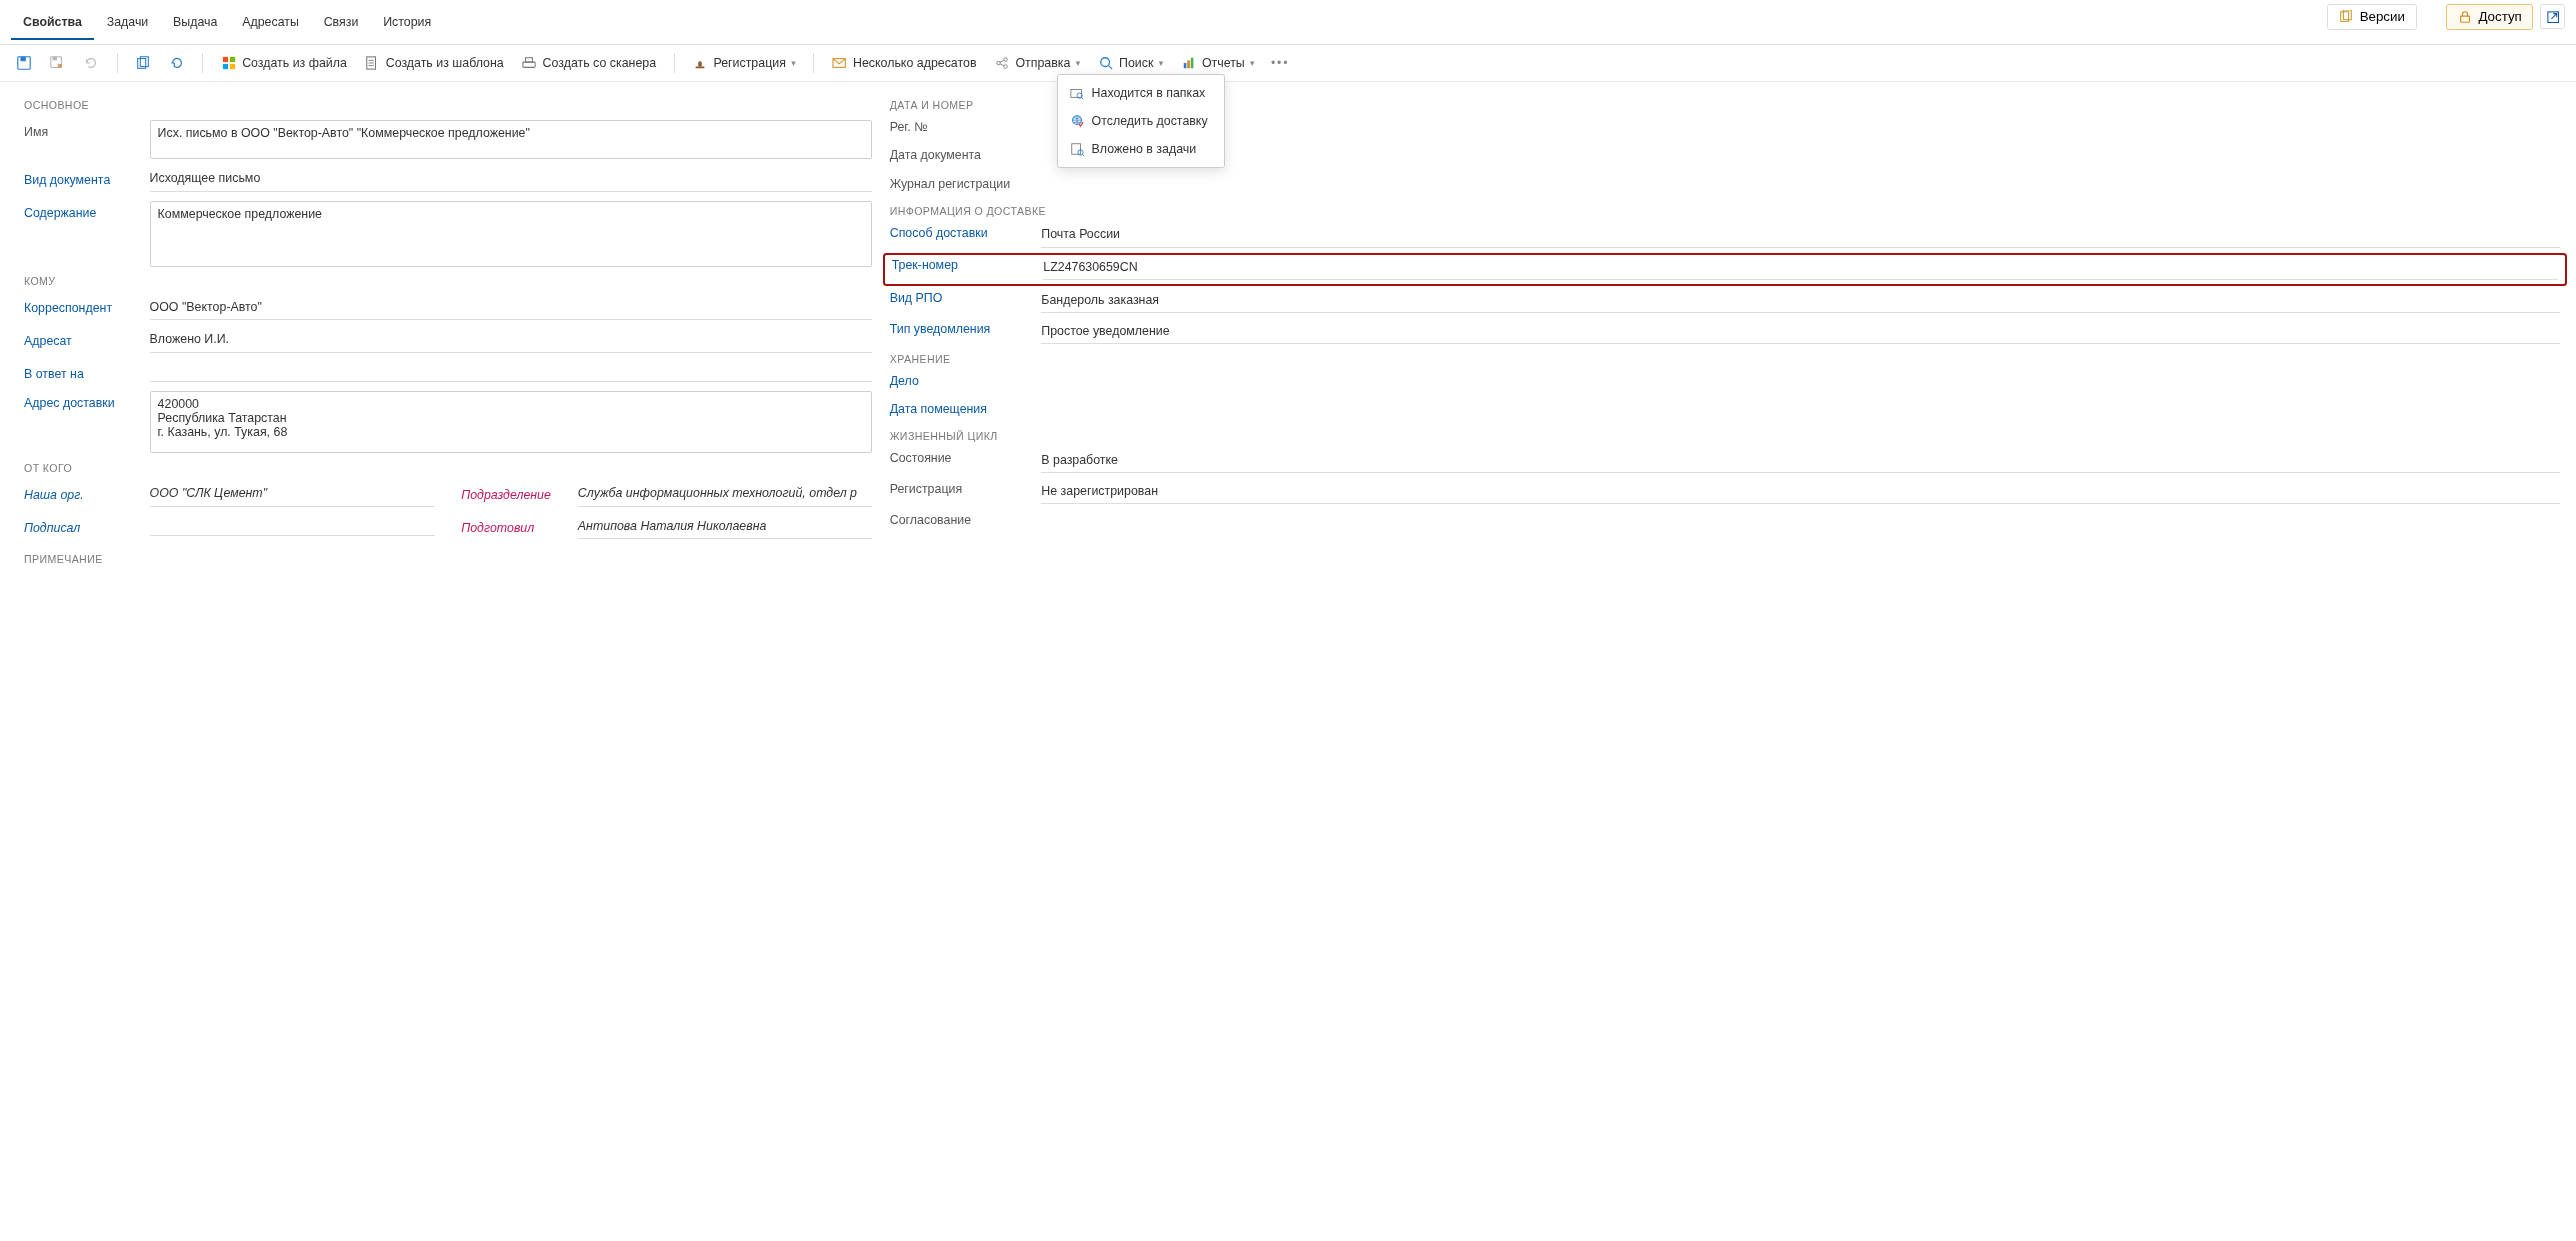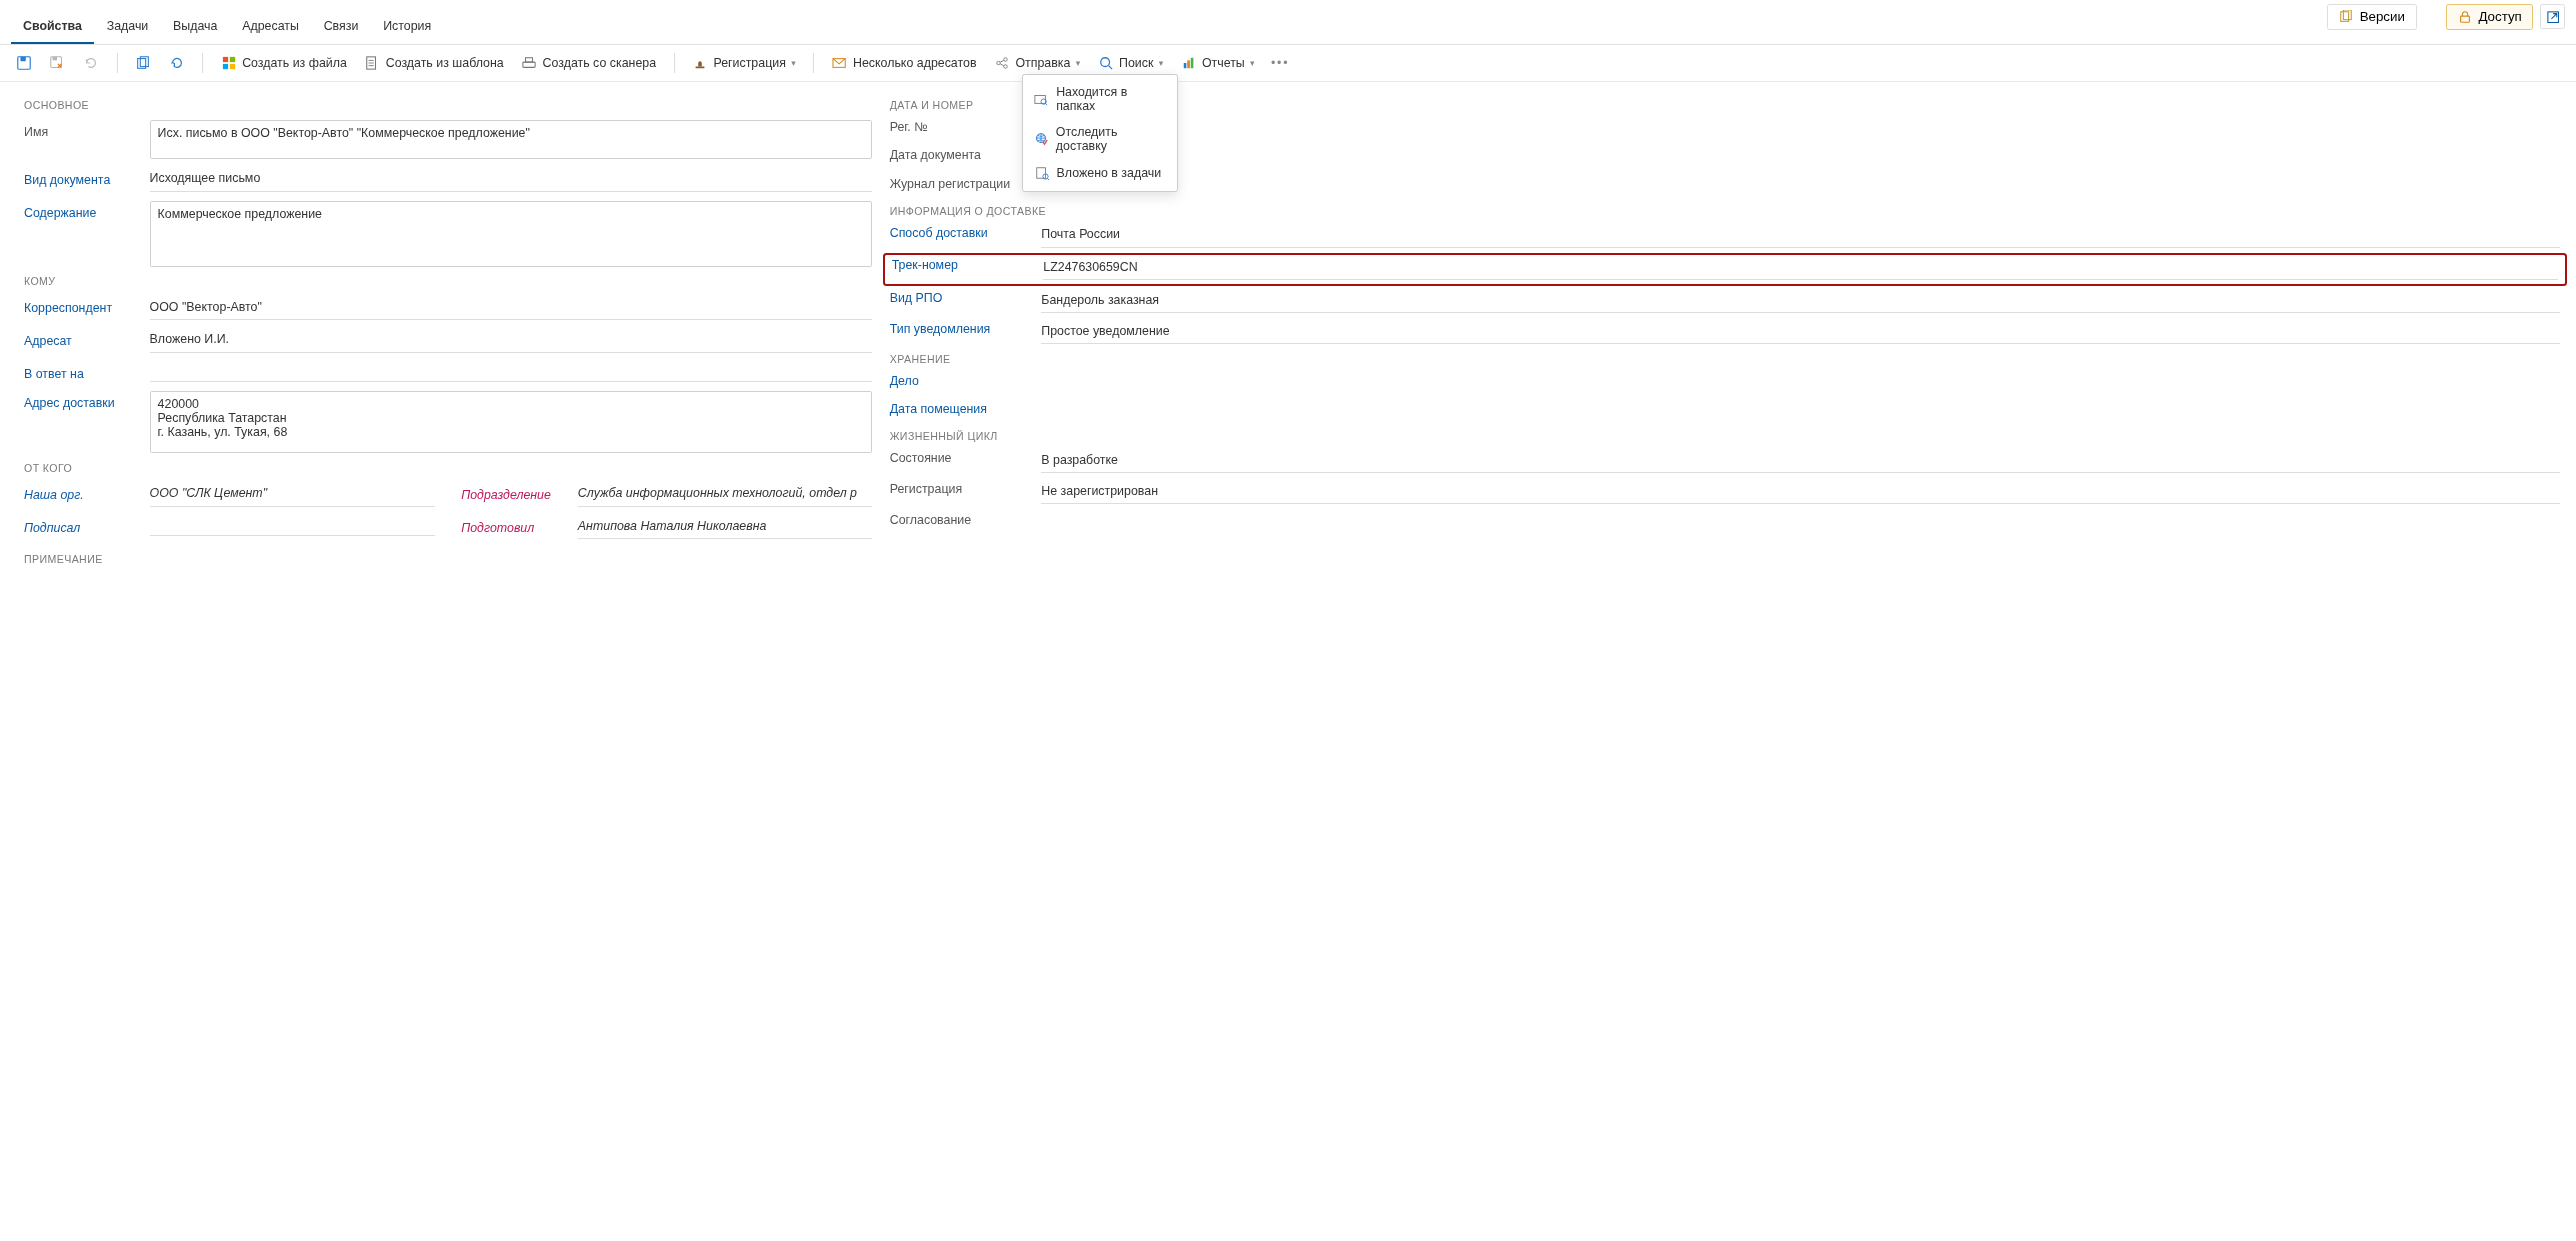--- a/index.html
+++ b/index.html
@@ -6,21 +6,21 @@
   body {
     margin: 0;
     font-family: "Segoe UI", Arial, sans-serif;
     font-size: 12.4px;
     color: #333;
     background: #fff;
   }
   
   .header-row {
     display: flex;
-    align-items: flex-end;
+    align-items: center;
     padding: 3.5px 10.6px 0 10.6px;
     border-bottom: 0.9px solid #e1e1e1;
     justify-content: space-between;
   }
   .tabs { display: flex; gap: 0; }
   .tab {
     padding: 7px 12.4px 8.8px;
     cursor: pointer;
     color: #333;
     border-bottom: 2.6px solid transparent;
@@ -48,22 +48,22 @@
     display: inline-flex; align-items: center; gap: 5.3px;
     padding: 3.5px 5.3px; cursor: pointer; border-radius: 2.6px;
     color:#333;
   }
   .tb-sep { width:0.9px; height:19.4px; background:#ddd; margin:0 5.3px; }
   .chev { font-size:8.8px; color:#888; }
   .tb-icon { width:16px; height:16px; display:inline-flex; align-items:center; justify-content:center; }
   
   .popup {
     position: absolute;
-    top: 74px; left: 1022px;
-    width: 156px;
+    top: 74px; left: 1057px;
+    width: 168px;
     background: #fff; border: 0.9px solid #ccc; border-radius: 2.6px;
     box-shadow: 0 3.5px 12.4px rgba(0,0,0,0.12);
     padding: 3.5px 0;
     z-index: 10;
   }
   .popup-item {
     display:flex; align-items:center; gap:7px;
     padding: 6.2px 10.6px; cursor:pointer; font-size:12.4px;
   }
   

